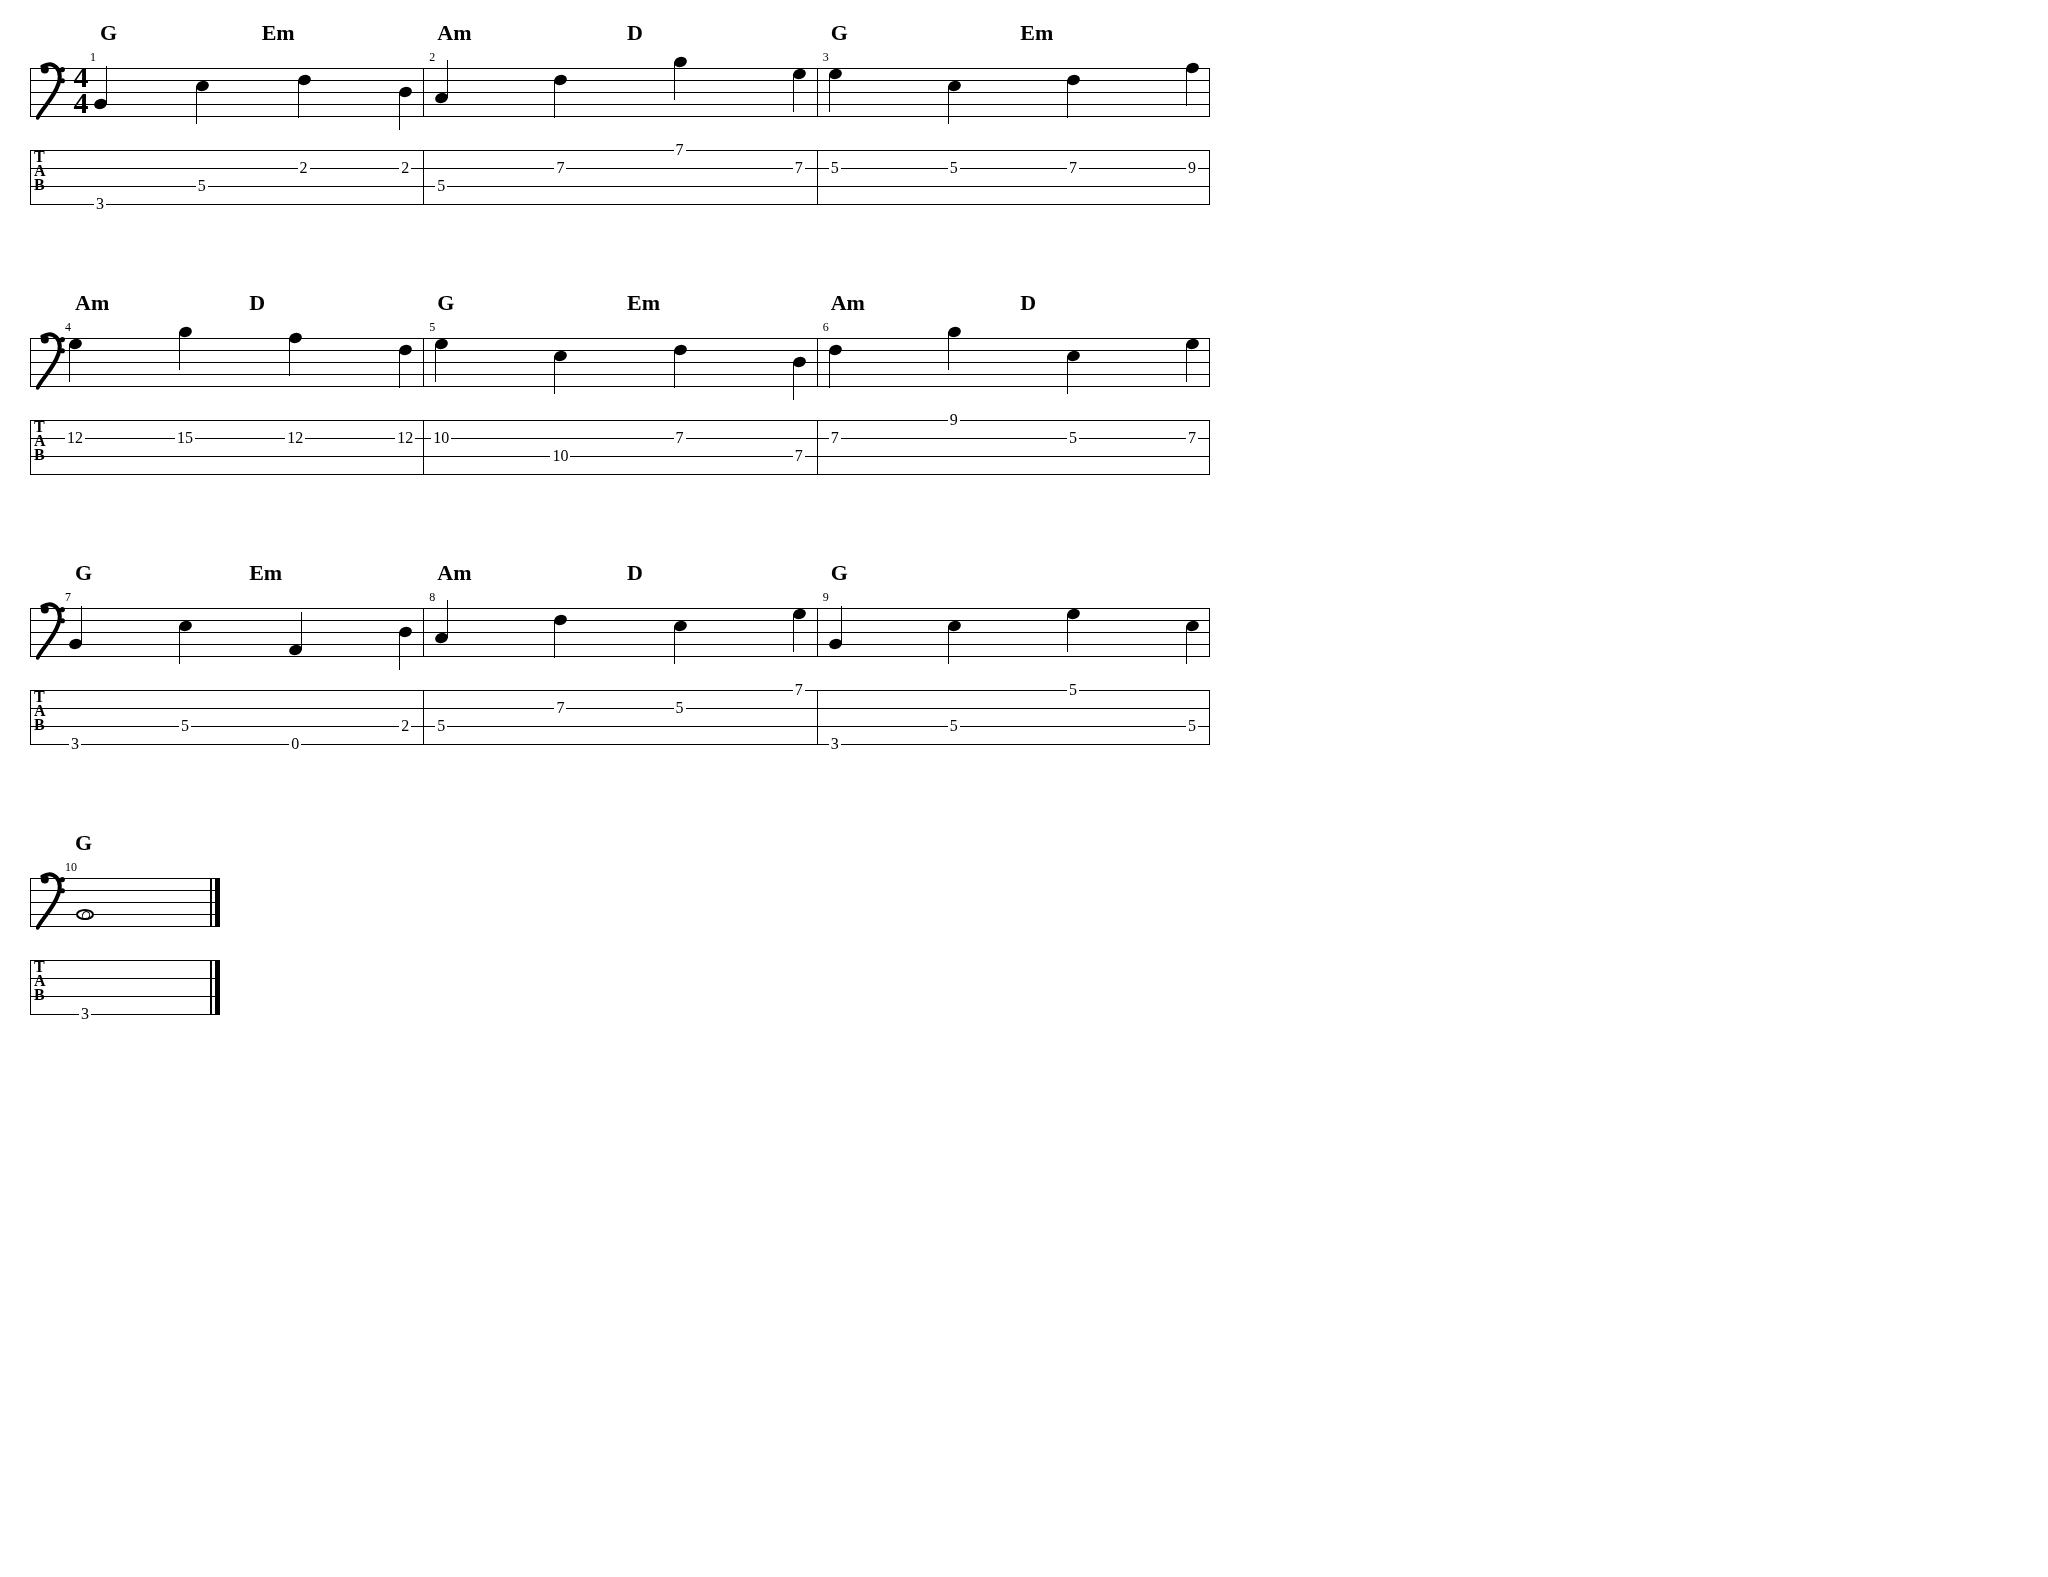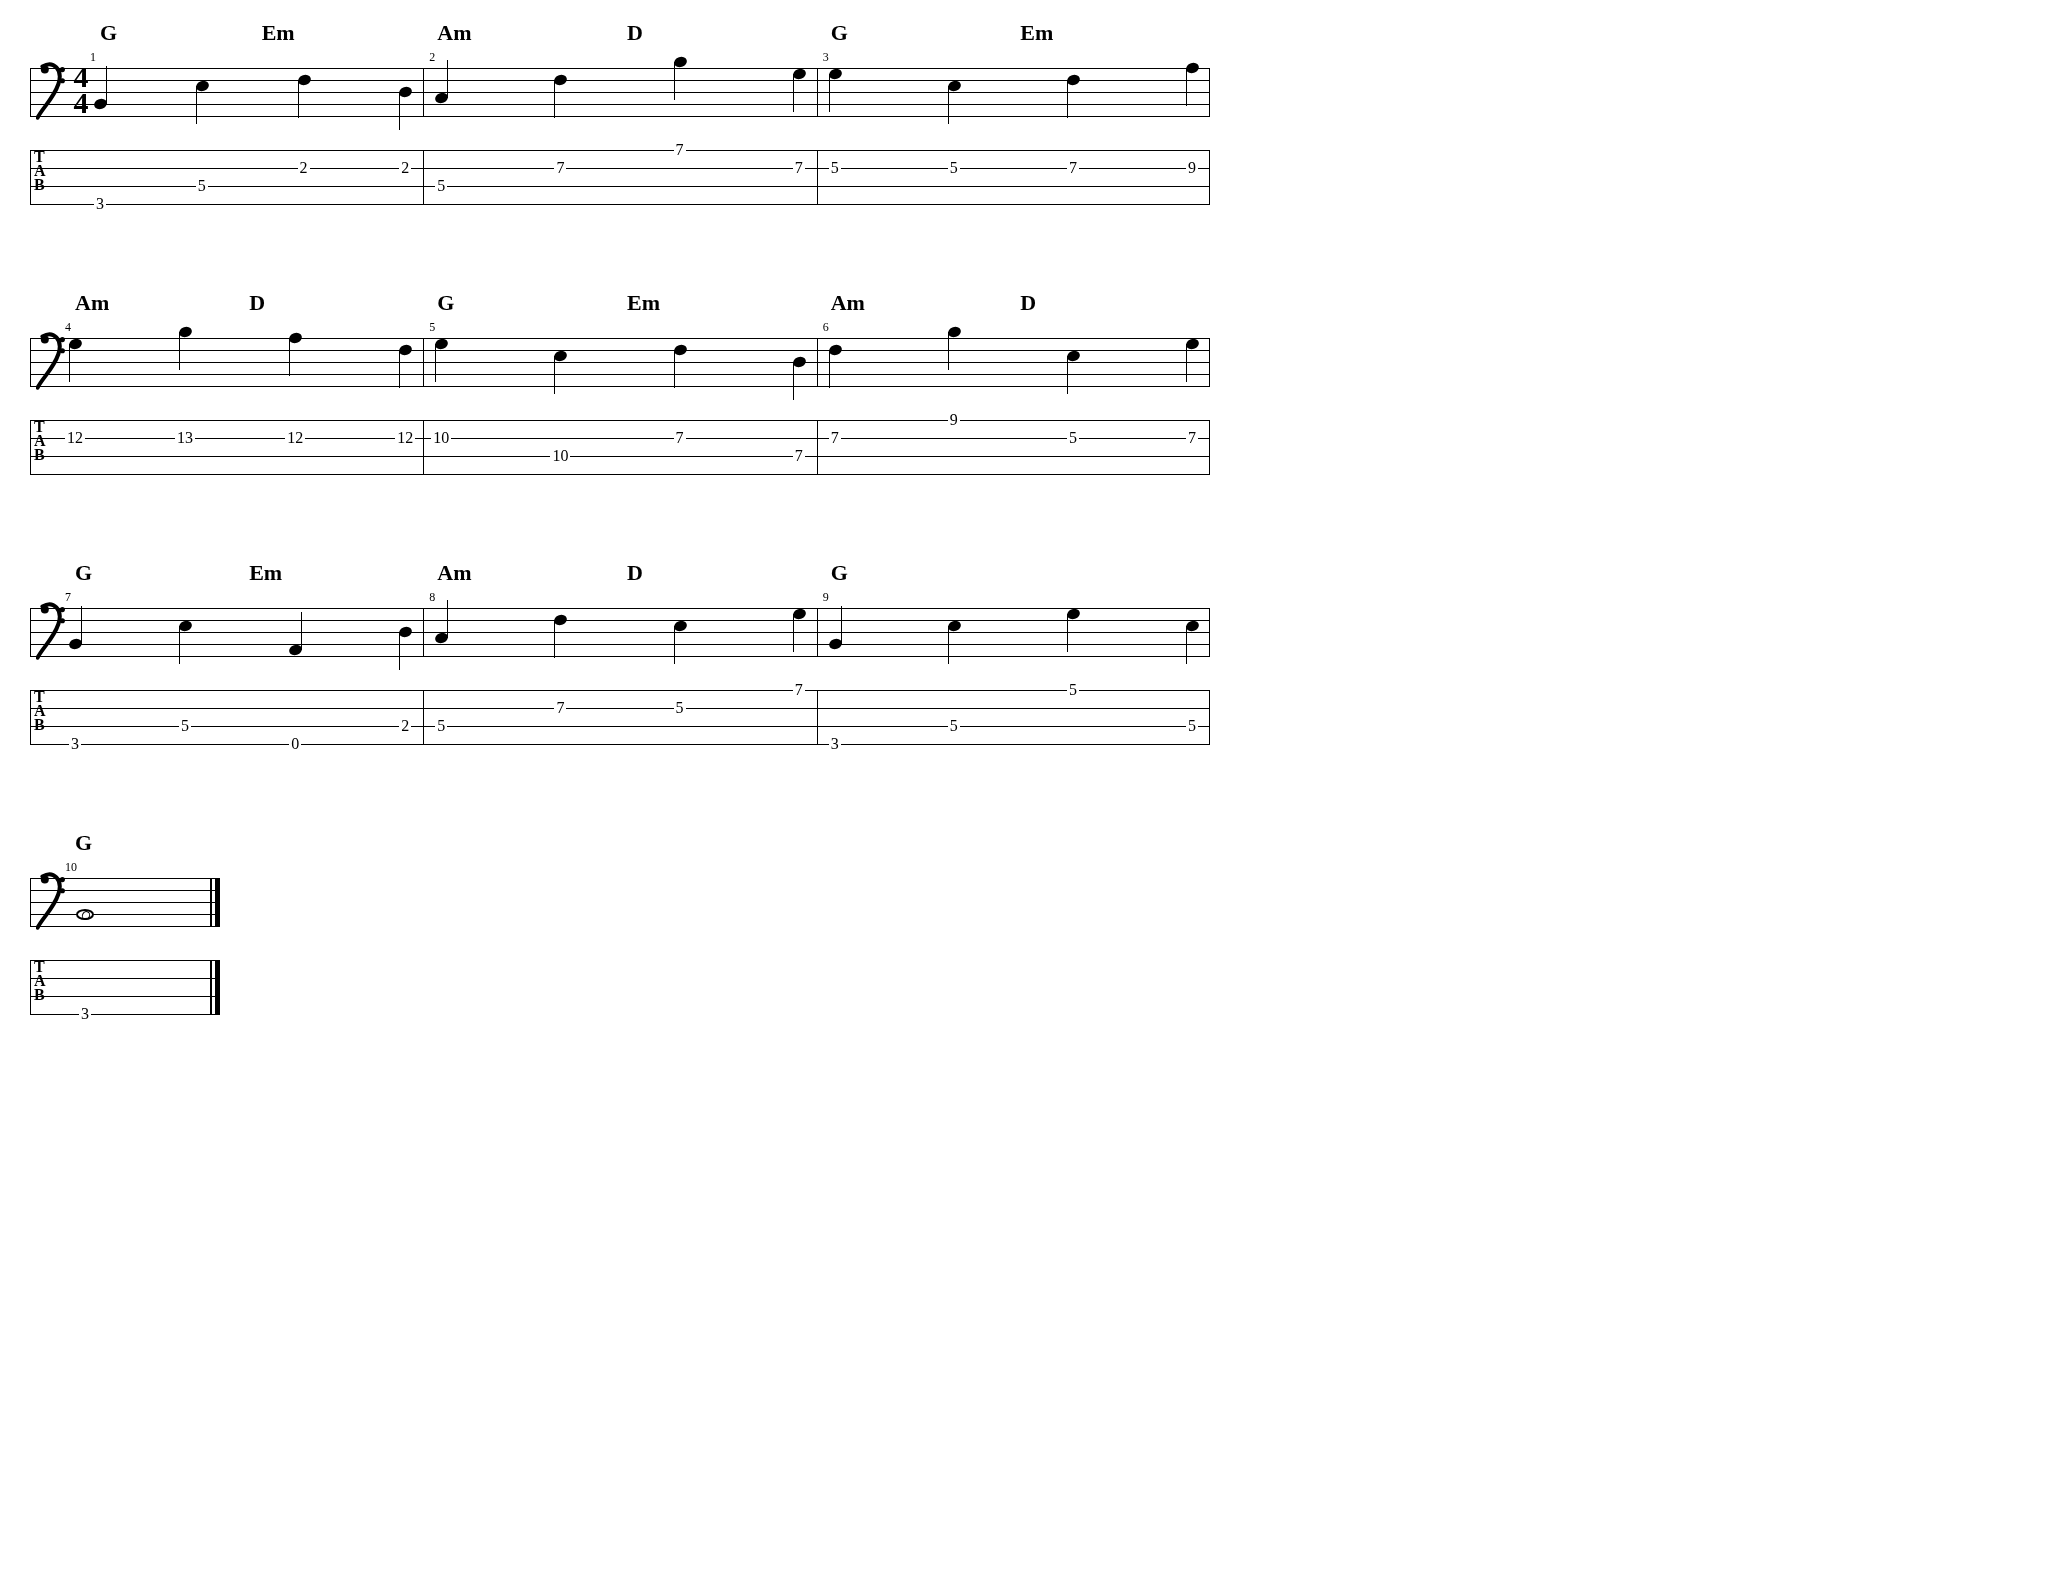--- a/index.html
+++ b/index.html
@@ -320,21 +320,21 @@
           <div class="tline" style="top: 36px;"></div>
           <div class="tline" style="top: 54px;"></div>
         </div>
         <div class="tab-label">
           <div>T</div>
           <div>A</div>
           <div>B</div>
         </div>
         <div class="tbar" style="left: 0px;"></div>
         <div class="fret" style="left: 45px; top: 18px;">12</div>
-        <div class="fret" style="left: 155.111px; top: 18px;">13</div>
+        <div class="fret" style="left: 155.111px; top: 18px;">15</div>
         <div class="fret" style="left: 265.222px; top: 18px;">12</div>
         <div class="fret" style="left: 375.333px; top: 18px;">12</div>
         <div class="tbar" style="left: 393.333px;"></div>
         <div class="fret" style="left: 411.333px; top: 18px;">10</div>
         <div class="fret" style="left: 530.444px; top: 36px;">10</div>
         <div class="fret" style="left: 649.556px; top: 18px;">7</div>
         <div class="fret" style="left: 768.667px; top: 36px;">7</div>
         <div class="tbar" style="left: 786.667px;"></div>
         <div class="fret" style="left: 804.667px; top: 18px;">7</div>
         <div class="fret" style="left: 923.778px; top: 0px;">9</div>

